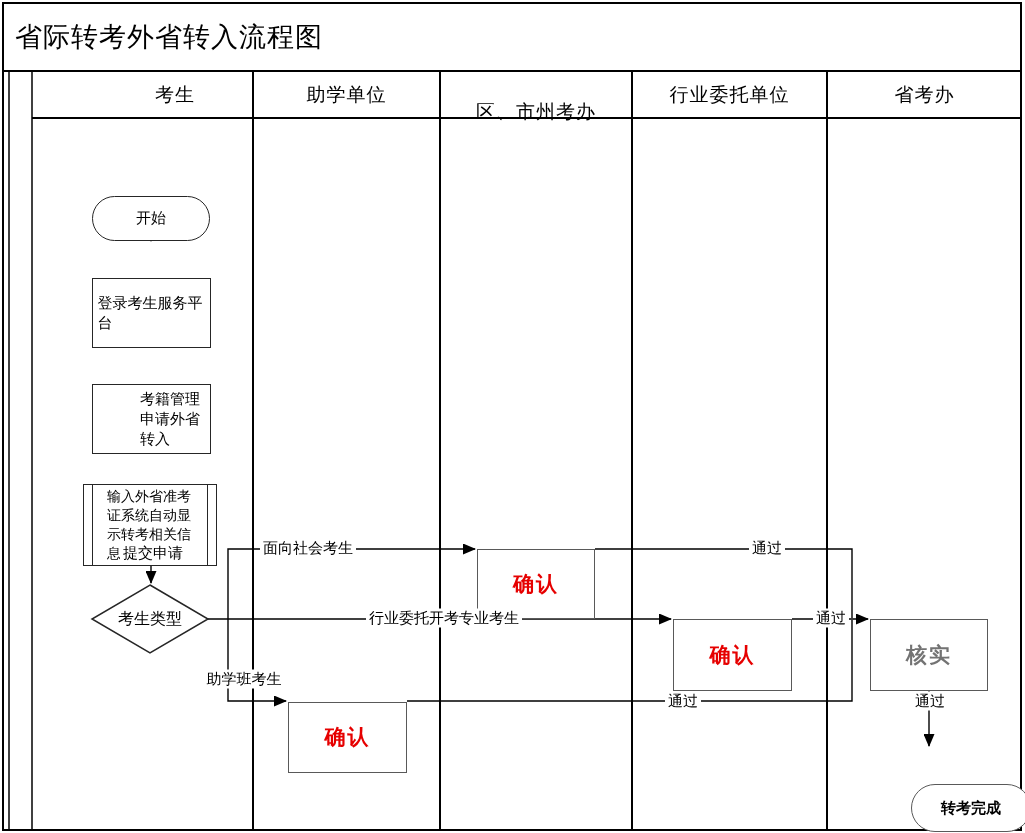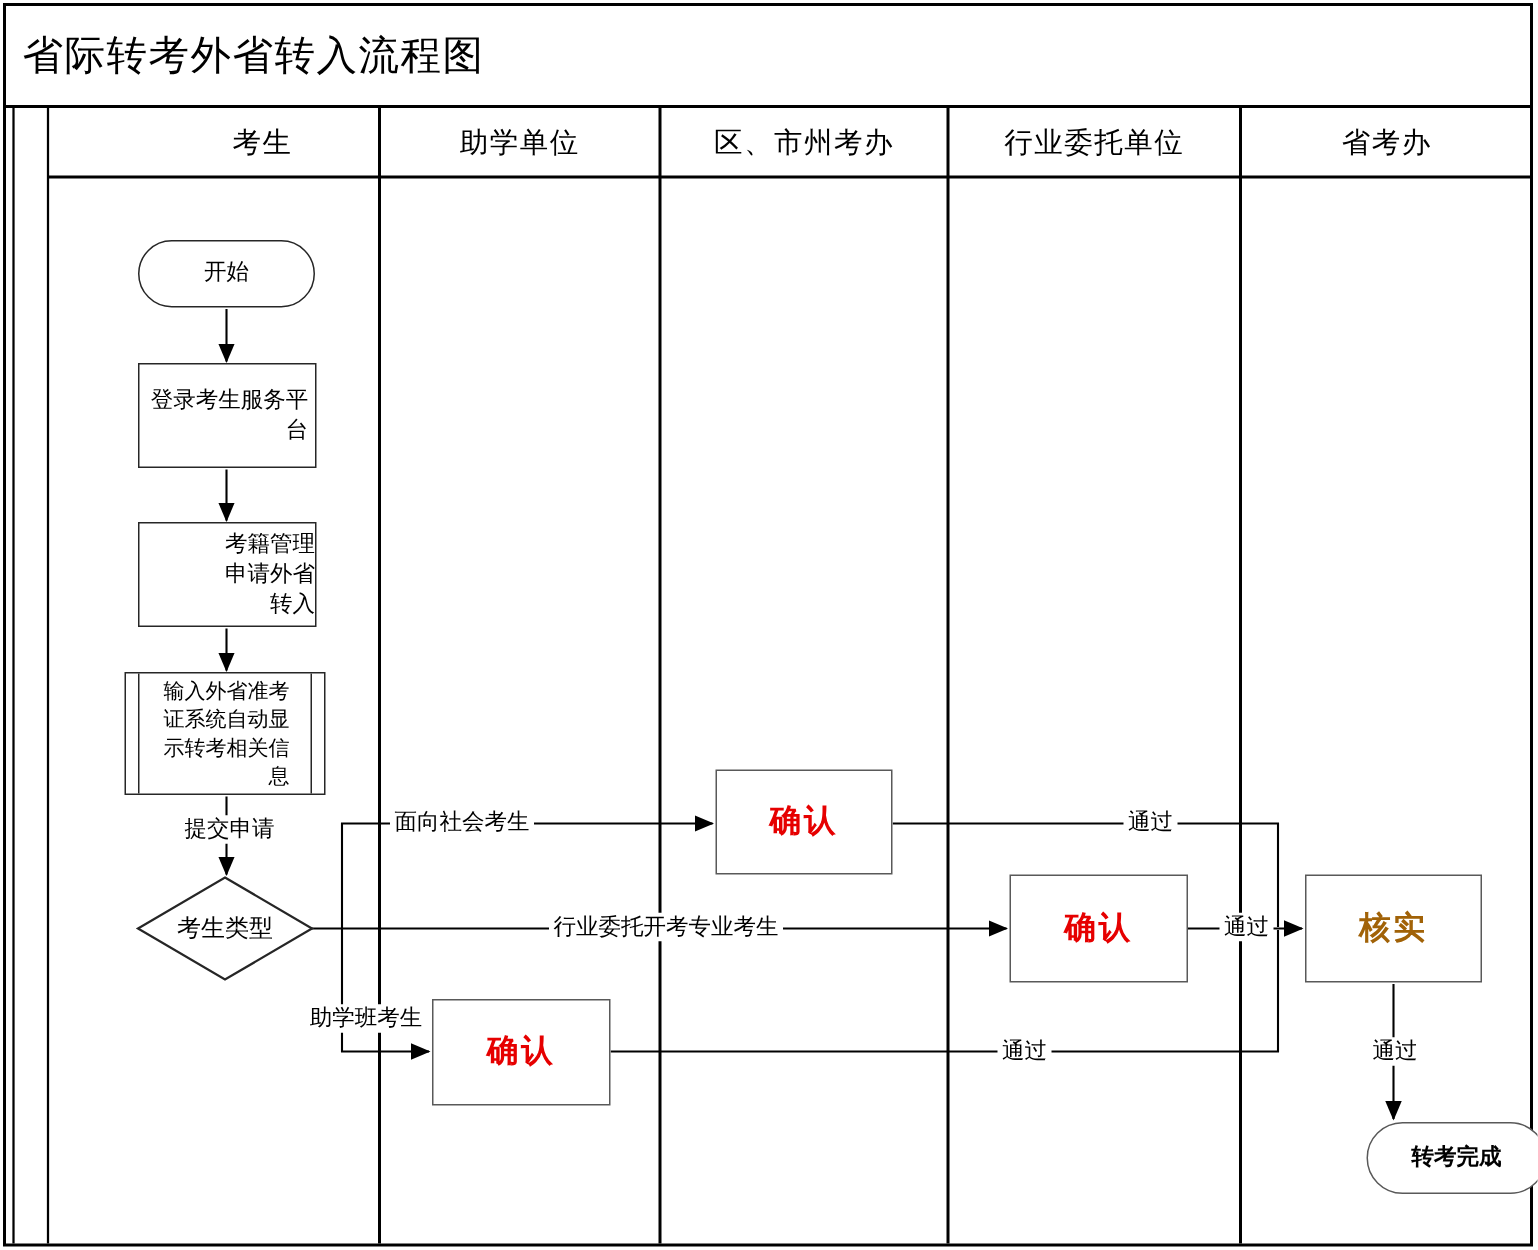--- a/index.html
+++ b/index.html
@@ -41,24 +41,25 @@
     letter-spacing: 1px;
     z-index: 2;
   }
   .node {
     position: absolute;
     background: #ffffff;
     border: 1.5px solid #262626;
     display: flex;
     align-items: center;
     justify-content: center;
-    text-align: right;
+    text-align: left;
     font-size: 15px;
     line-height: 1.35;
     z-index: 3;
+    margin-top: 36px;
   }
   .node span {
     white-space: pre-line;
     word-break: break-all;
   }
   .terminator { border-radius: 999px; }
   .gray-border { border-color: #595959; font-weight: bold; }
   .accent-text {
     font-size: 21px;
     letter-spacing: 2px;
@@ -132,21 +133,21 @@
   <div class="title-bar">
     <span>省际转考外省转入流程图</span>
   </div>
 
   <div class="lane-header" style="left:33px; width:220px;margin-left:32px;">
     <span>考生</span>
   </div>
   <div class="lane-header" style="left:253px; width:187px;">
     <span>助学单位</span>
   </div>
-  <div class="lane-header" style="left:440px; width:192px;">
+  <div class="lane-header" style="left:440px; width:192px;margin-top:17px;">
     <span>区、市州考办</span>
   </div>
   <div class="lane-header" style="left:632px; width:195px;">
     <span>行业委托单位</span>
   </div>
   <div class="lane-header" style="left:827px; width:195px;">
     <span>省考办</span>
   </div>
 
   <div class="node terminator" style="left:92px; top:160px; width:118px; height:45px;">
@@ -176,21 +177,21 @@
 
   <div class="node gray-border" style="left:477px; top:513px; width:118px; height:70px;">
     <span class="accent-text" style="color: rgb(230, 0, 0);">确认</span>
   </div>
 
   <div class="node gray-border" style="left:673px; top:583px; width:119px; height:72px;">
     <span class="accent-text" style="color: rgb(230, 0, 0);">确认</span>
   </div>
 
   <div class="node gray-border" style="left:870px; top:583px; width:118px; height:72px;">
-    <span class="accent-text" style="color: #a16207;">核实</span>
+    <span class="accent-text" style="color: #737373;">核实</span>
   </div>
 
   <div class="node terminator gray-border" style="left:911px; top:748px; width:120px; height:48px;">
     <span>转考完成</span>
   </div>
 
   <div class="edge-label" style="left:153px; top:553px;">提交申请</div>
   <div class="edge-label" style="left:308px; top:548px;">面向社会考生</div>
   <div class="edge-label" style="left:444px; top:618px;">行业委托开考专业考生</div>
   <div class="edge-label" style="left:244px; top:679px;">助学班考生</div>

